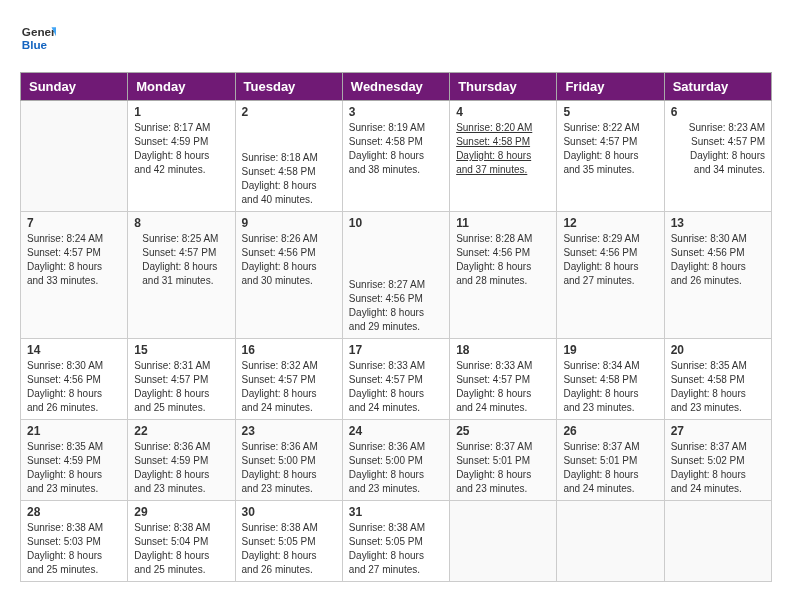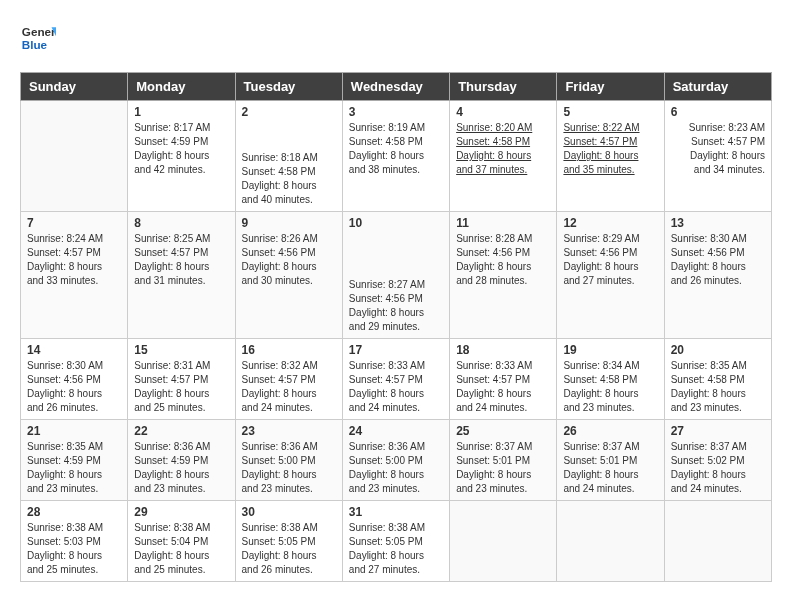--- a/index.html
+++ b/index.html
@@ -36,21 +36,21 @@
     .location {
       font-size: 16px;
       color: #555;
     }
     .calendar {
       width: 100%;
       border-collapse: collapse;
       table-layout: fixed;
     }
     .calendar th {
-      background: #404040;
+      background: #701a75;
       color: #fff;
       text-align: left;
       padding: 6px 8px;
       font-size: 13px;
       font-weight: bold;
       border: 1px solid #aaa;
     }
     .calendar td {
       vertical-align: top;
       border: 1px solid #ccc;
@@ -133,21 +133,21 @@
         </td>
         <td>
           <div class="day-num">4</div>
           <div class="day-info" style="white-space: pre-line; text-decoration: underline;">Sunrise: 8:20 AM
 Sunset: 4:58 PM
 Daylight: 8 hours
 and 37 minutes.</div>
         </td>
         <td>
           <div class="day-num">5</div>
-          <div class="day-info" style="white-space: pre-line; text-decoration: underline;">Sunrise: 8:22 AM
+          <div class="day-info" style="white-space: pre-line;">Sunrise: 8:22 AM
 Sunset: 4:57 PM
 Daylight: 8 hours
 and 35 minutes.</div>
         </td>
         <td>
           <div class="day-num">6</div>
           <div class="day-info" style="white-space: pre-line; text-align: right;">Sunrise: 8:23 AM
 Sunset: 4:57 PM
 Daylight: 8 hours
 and 34 minutes.</div>
@@ -156,21 +156,21 @@
       <tr>
         <td>
           <div class="day-num">7</div>
           <div class="day-info" style="white-space: pre-line;">Sunrise: 8:24 AM
 Sunset: 4:57 PM
 Daylight: 8 hours
 and 33 minutes.</div>
         </td>
         <td>
           <div class="day-num">8</div>
-          <div class="day-info" style="white-space: pre-line;">Sunrise: 8:25 AM
+          <div class="day-info" style="white-space: pre-line; margin-left: 8px;">Sunrise: 8:25 AM
 Sunset: 4:57 PM
 Daylight: 8 hours
 and 31 minutes.</div>
         </td>
         <td>
           <div class="day-num">9</div>
           <div class="day-info" style="white-space: pre-line;">Sunrise: 8:26 AM
 Sunset: 4:56 PM
 Daylight: 8 hours
 and 30 minutes.</div>

